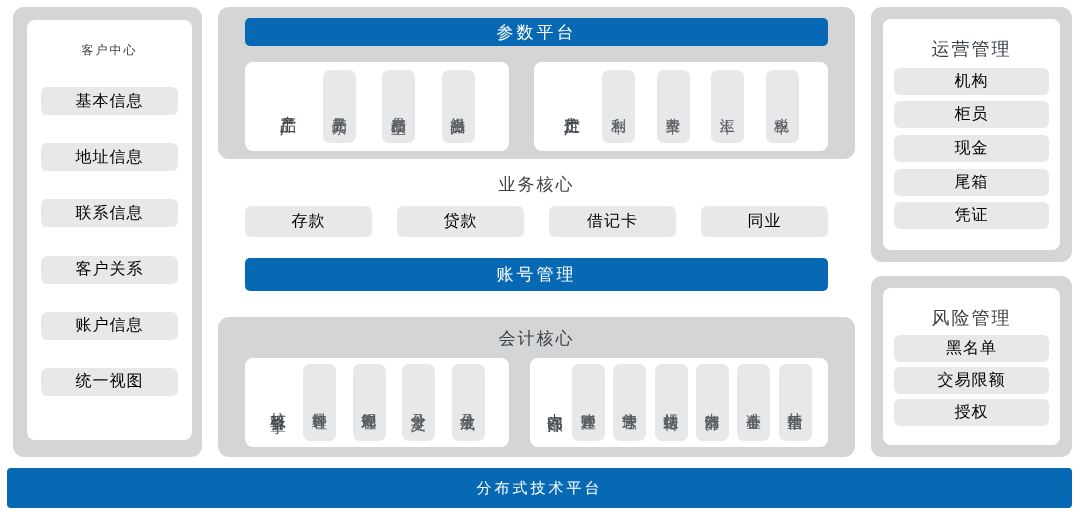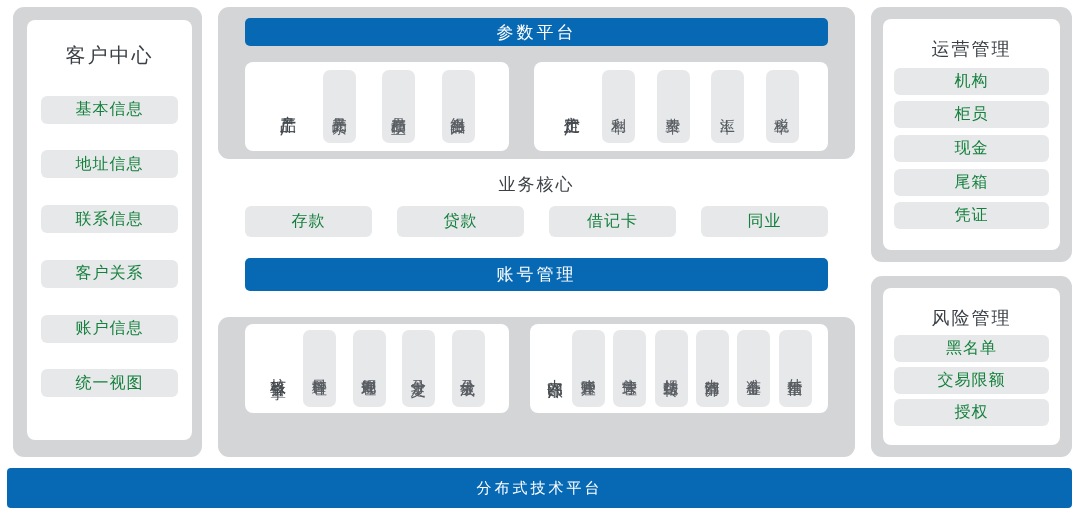--- a/index.html
+++ b/index.html
@@ -17,28 +17,28 @@
   }
 
   
   .gray-box { background: #d4d5d7; border-radius: 11px; }
   .white-card { background: #ffffff; border-radius: 8px; }
 
   
   .left-panel { width: 189px; flex: none; padding: 13px 10px 17px 14px; display: flex; }
   .v-card { flex: 1; display: flex; flex-direction: column; padding: 14px 14px 16px; }
   .panel-title {
-    text-align: center; font-size: 20px; color: #3b4045;
+    text-align: center; font-size: 12px; color: #3b4045;
     letter-spacing: 2px; margin-top: 8px; flex: none;
   }
   .chip-stack { flex: 1; display: flex; flex-direction: column; justify-content: space-evenly; }
   .chip {
     background: #e7e8ea; border-radius: 6px; height: 28px;
     display: flex; align-items: center; justify-content: center;
-    font-size: 16px; color: #15803d; letter-spacing: 1px;
+    font-size: 16px; color: #000000; letter-spacing: 1px;
   }
 
   
   .center-col { width: 637px; flex: none; display: flex; flex-direction: column; }
 
   .param-box { height: 152px; border-radius: 11px; padding: 11px 27px 0; }
   .blue-bar {
     background: #0769b4; border-radius: 5px; color: #ffffff;
     display: flex; align-items: center; justify-content: center;
     font-size: 17px; letter-spacing: 3px;
@@ -140,20 +140,21 @@
         <div class="biz-row">
           <div class="chip">存款</div>
           <div class="chip">贷款</div>
           <div class="chip">借记卡</div>
           <div class="chip">同业</div>
         </div>
         <div class="blue-bar account-bar">账号管理</div>
       </div>
 
       <div class="gray-box acct-box">
+        <div class="section-title">会计核心</div>
         <div class="hcards">
           <div class="hcard w1">
             <div class="vlabel">核算引擎</div>
             <div class="vchip">科目管理</div>
             <div class="vchip">规则管理</div>
             <div class="vchip">分录定义</div>
             <div class="vchip">分录生成</div>
           </div>
           <div class="hcard w2">
             <div class="vlabel">内部账</div>

